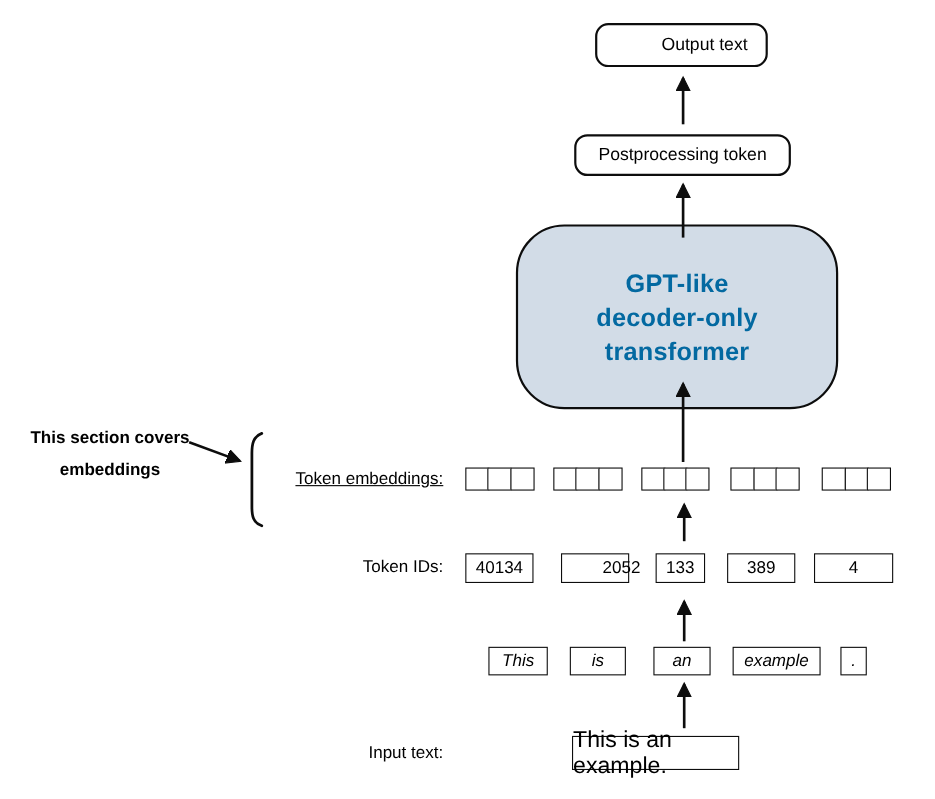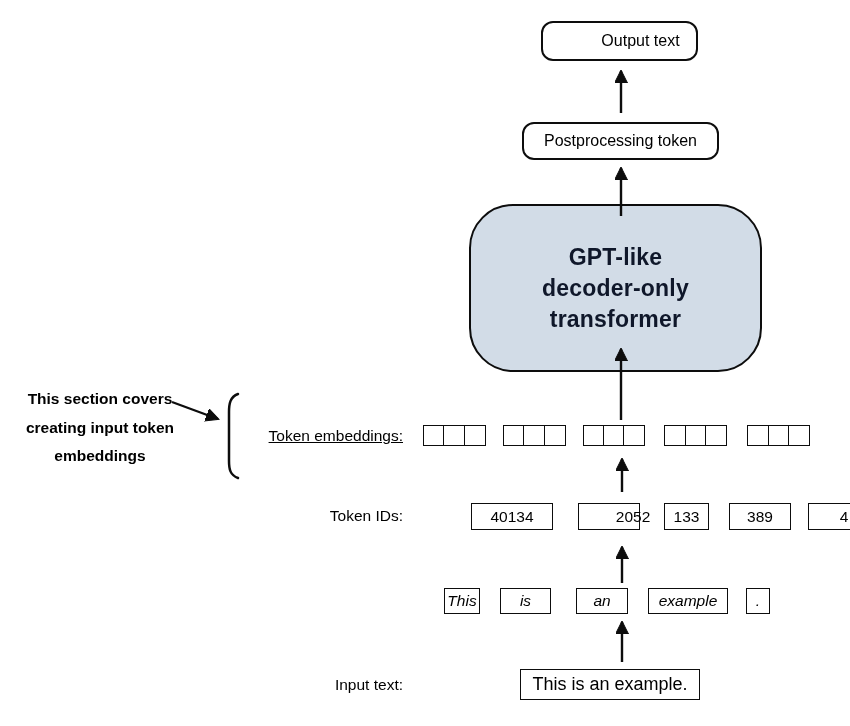--- a/index.html
+++ b/index.html
@@ -36,21 +36,21 @@
     border: 2.5px solid #0d0d0d;
     border-radius: 44px;
     box-sizing: border-box;
     display: flex;
     flex-direction: column;
     align-items: center;
     justify-content: center;
     font-weight: bold;
     font-size: 23px;
     line-height: 31px;
-    color: #0f172a;
+    color: #0369a1;
     letter-spacing: 0.2px;
     text-align: center;
   }
 
   
   .annotation {
     position: absolute;
     left: 8px; top: 385px;
     width: 184px;
     text-align: center;
@@ -102,21 +102,21 @@
   .id-box {
     height: 27px;
     border: 1.7px solid #0d0d0d;
     background: #ffffff;
     box-sizing: border-box;
     display: flex;
     align-items: center;
     justify-content: center;
     font-size: 15.5px;
   }
-  .id-box:nth-of-type(1) { width: 82px; margin-left: 48px; }
+  .id-box:nth-of-type(1) { width: 62px; }
   .id-box:nth-of-type(2) { width: 62px; margin-left: 25px; padding-left: 48px; }
   .id-box:nth-of-type(3) { width: 45px; margin-left: 24px; }
   .id-box:nth-of-type(4) { width: 62px; margin-left: 20px; }
   .id-box:nth-of-type(5) { width: 72px; margin-left: 17px; }
 
   
   .tok-row {
     position: absolute;
     left: 444px; top: 588px;
     display: flex;
@@ -126,38 +126,38 @@
     height: 26px;
     border: 1.7px solid #0d0d0d;
     background: #ffffff;
     box-sizing: border-box;
     display: flex;
     align-items: center;
     justify-content: center;
     font-size: 15.5px;
     font-style: italic;
   }
-  .tok-box:nth-of-type(1) { width: 36px; }
+  .tok-box:nth-of-type(1) { width: 54px; }
   .tok-box:nth-of-type(2) { width: 51px; margin-left: 20px; }
   .tok-box:nth-of-type(3) { width: 52px; margin-left: 25px; }
   .tok-box:nth-of-type(4) { width: 80px; margin-left: 20px; }
   .tok-box:nth-of-type(5) { width: 24px; margin-left: 18px; }
 
   
   .input-box {
     position: absolute;
     left: 520px; top: 669px;
-    width: 180px; height: 31px;
+    width: 152px; height: 31px;
     border: 1.8px solid #0d0d0d;
     background: #ffffff;
     box-sizing: border-box;
     display: flex;
     align-items: center;
     justify-content: center;
-    font-size: 18px;
+    font-size: 21px;
   }
 
   
   .overlay {
     position: absolute;
     left: 0; top: 0;
     width: 850px; height: 726px;
     pointer-events: none;
     z-index: 5;
   }
@@ -177,21 +177,20 @@
   </div>
 
   <div class="transformer-box">
     <div>GPT-like</div>
     <div>decoder-only</div>
     <div>transformer</div>
   </div>
 
   <div class="annotation">
     <div>This section covers</div>
-    <div>creating input token</div>
     <div>embeddings</div>
   </div>
 
   <div class="row-label lbl-emb">Token embeddings:</div>
   <div class="row-label lbl-ids">Token IDs:</div>
   <div class="row-label lbl-input">Input text:</div>
 
   <div class="emb-row">
     <div class="emb-group">
       <span class="emb-cell"></span>

